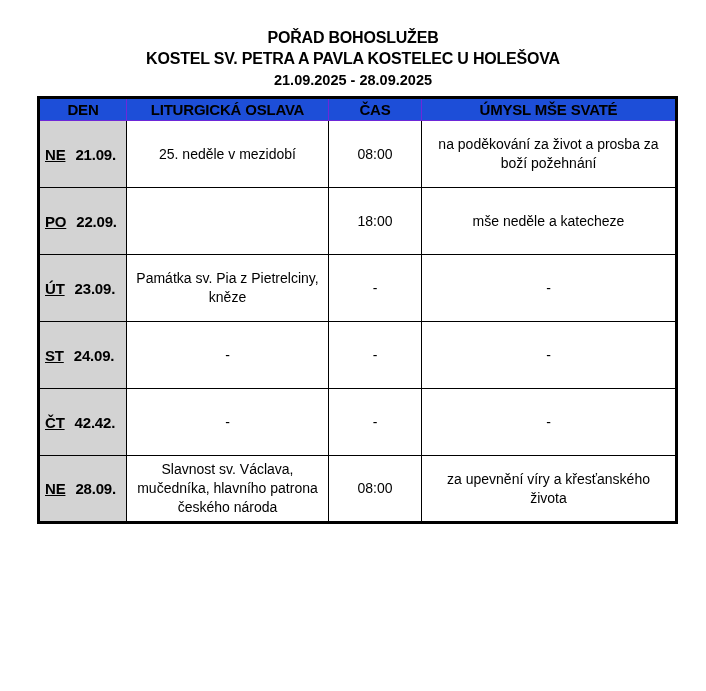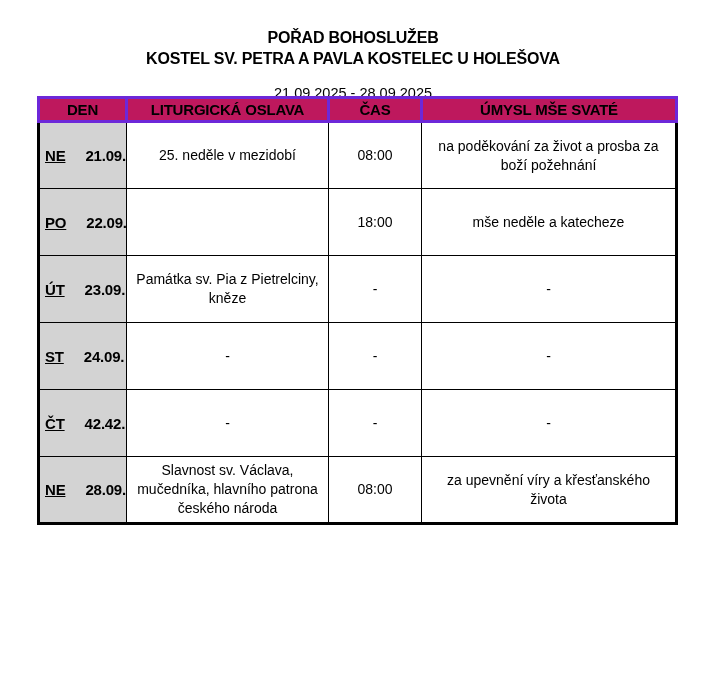--- a/index.html
+++ b/index.html
@@ -21,40 +21,40 @@
     line-height: 21px;
   }
   .doc-title,
   .doc-subtitle {
     font-size: 16px;
     font-weight: bold;
     letter-spacing: -0.2px;
   }
   .doc-daterange {
     font-size: 14.5px;
-    font-weight: normal;
-    margin-top: 14px;
+    font-weight: bold;
+    margin-top: 1px;
   }
   table.schedule {
     position: absolute;
     left: 37px;
     top: 96px;
     width: 638px;
     border-collapse: collapse;
     table-layout: fixed;
     border: 3px solid #000000;
   }
   .schedule col.c-den { width: 88px; }
   .schedule col.c-lit { width: 202px; }
   .schedule col.c-cas { width: 93px; }
   .schedule col.c-umysl { width: 255px; }
 
   .schedule th {
-    background: #be185d;
-    border: 3px solid #6d28d9;
+    background: #1d4ed8;
+    border: 1px solid #6d28d9;
     font-size: 15px;
     font-weight: bold;
     height: 21px;
     text-align: center;
     vertical-align: middle;
     letter-spacing: -0.2px;
     padding: 0 2px;
   }
   .schedule td {
     border: 1px solid #000000;
@@ -69,21 +69,21 @@
   .schedule td.day-cell {
     background: #d3d3d3;
     font-weight: bold;
     font-size: 15px;
     text-align: left;
     padding: 0 2px 0 5px;
     letter-spacing: -0.2px;
     white-space: nowrap;
   }
   .day-abbrev { display: inline-block; text-decoration: underline; }
-  .day-date { display: inline-block; margin-left: 20px; }
+  .day-date { display: inline-block; margin-left: 10px; }
 </style>
 </head>
 <body>
 
 <div class="doc-header">
   <div class="doc-title">POŘAD BOHOSLUŽEB</div>
   <div class="doc-subtitle">KOSTEL SV. PETRA A PAVLA KOSTELEC U HOLEŠOVA</div>
   <div class="doc-daterange">21.09.2025 - 28.09.2025</div>
 </div>
 

